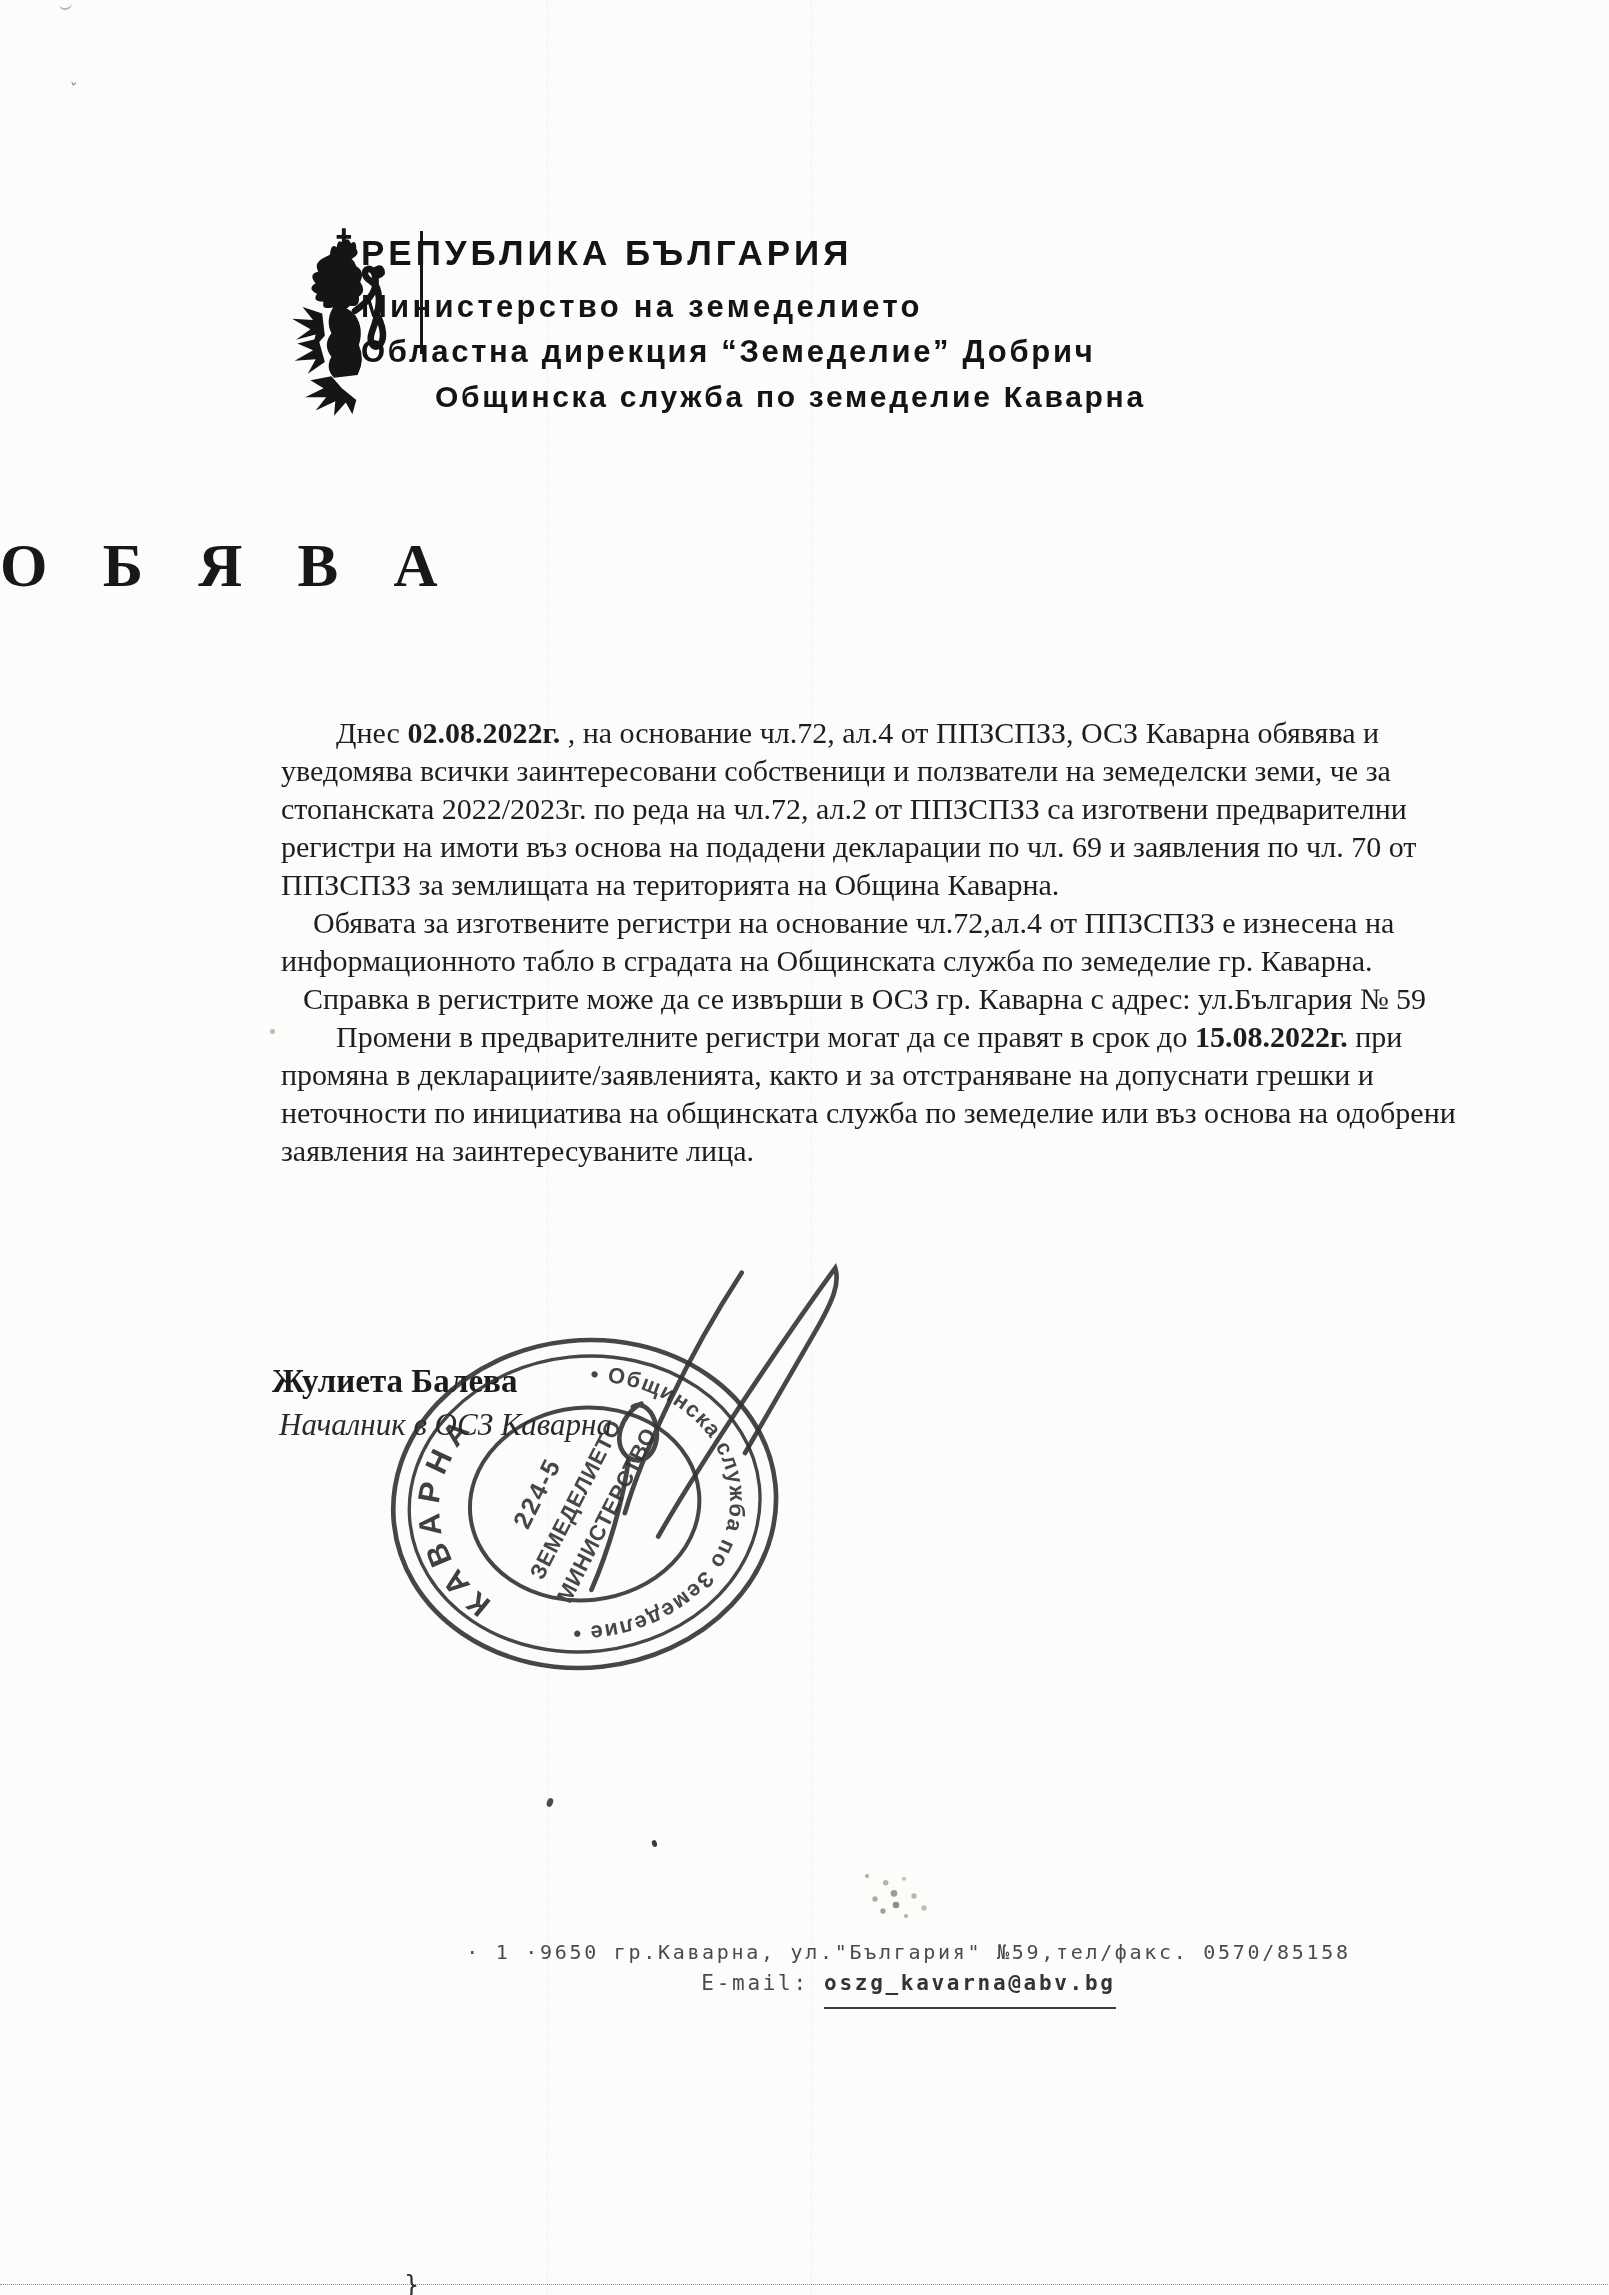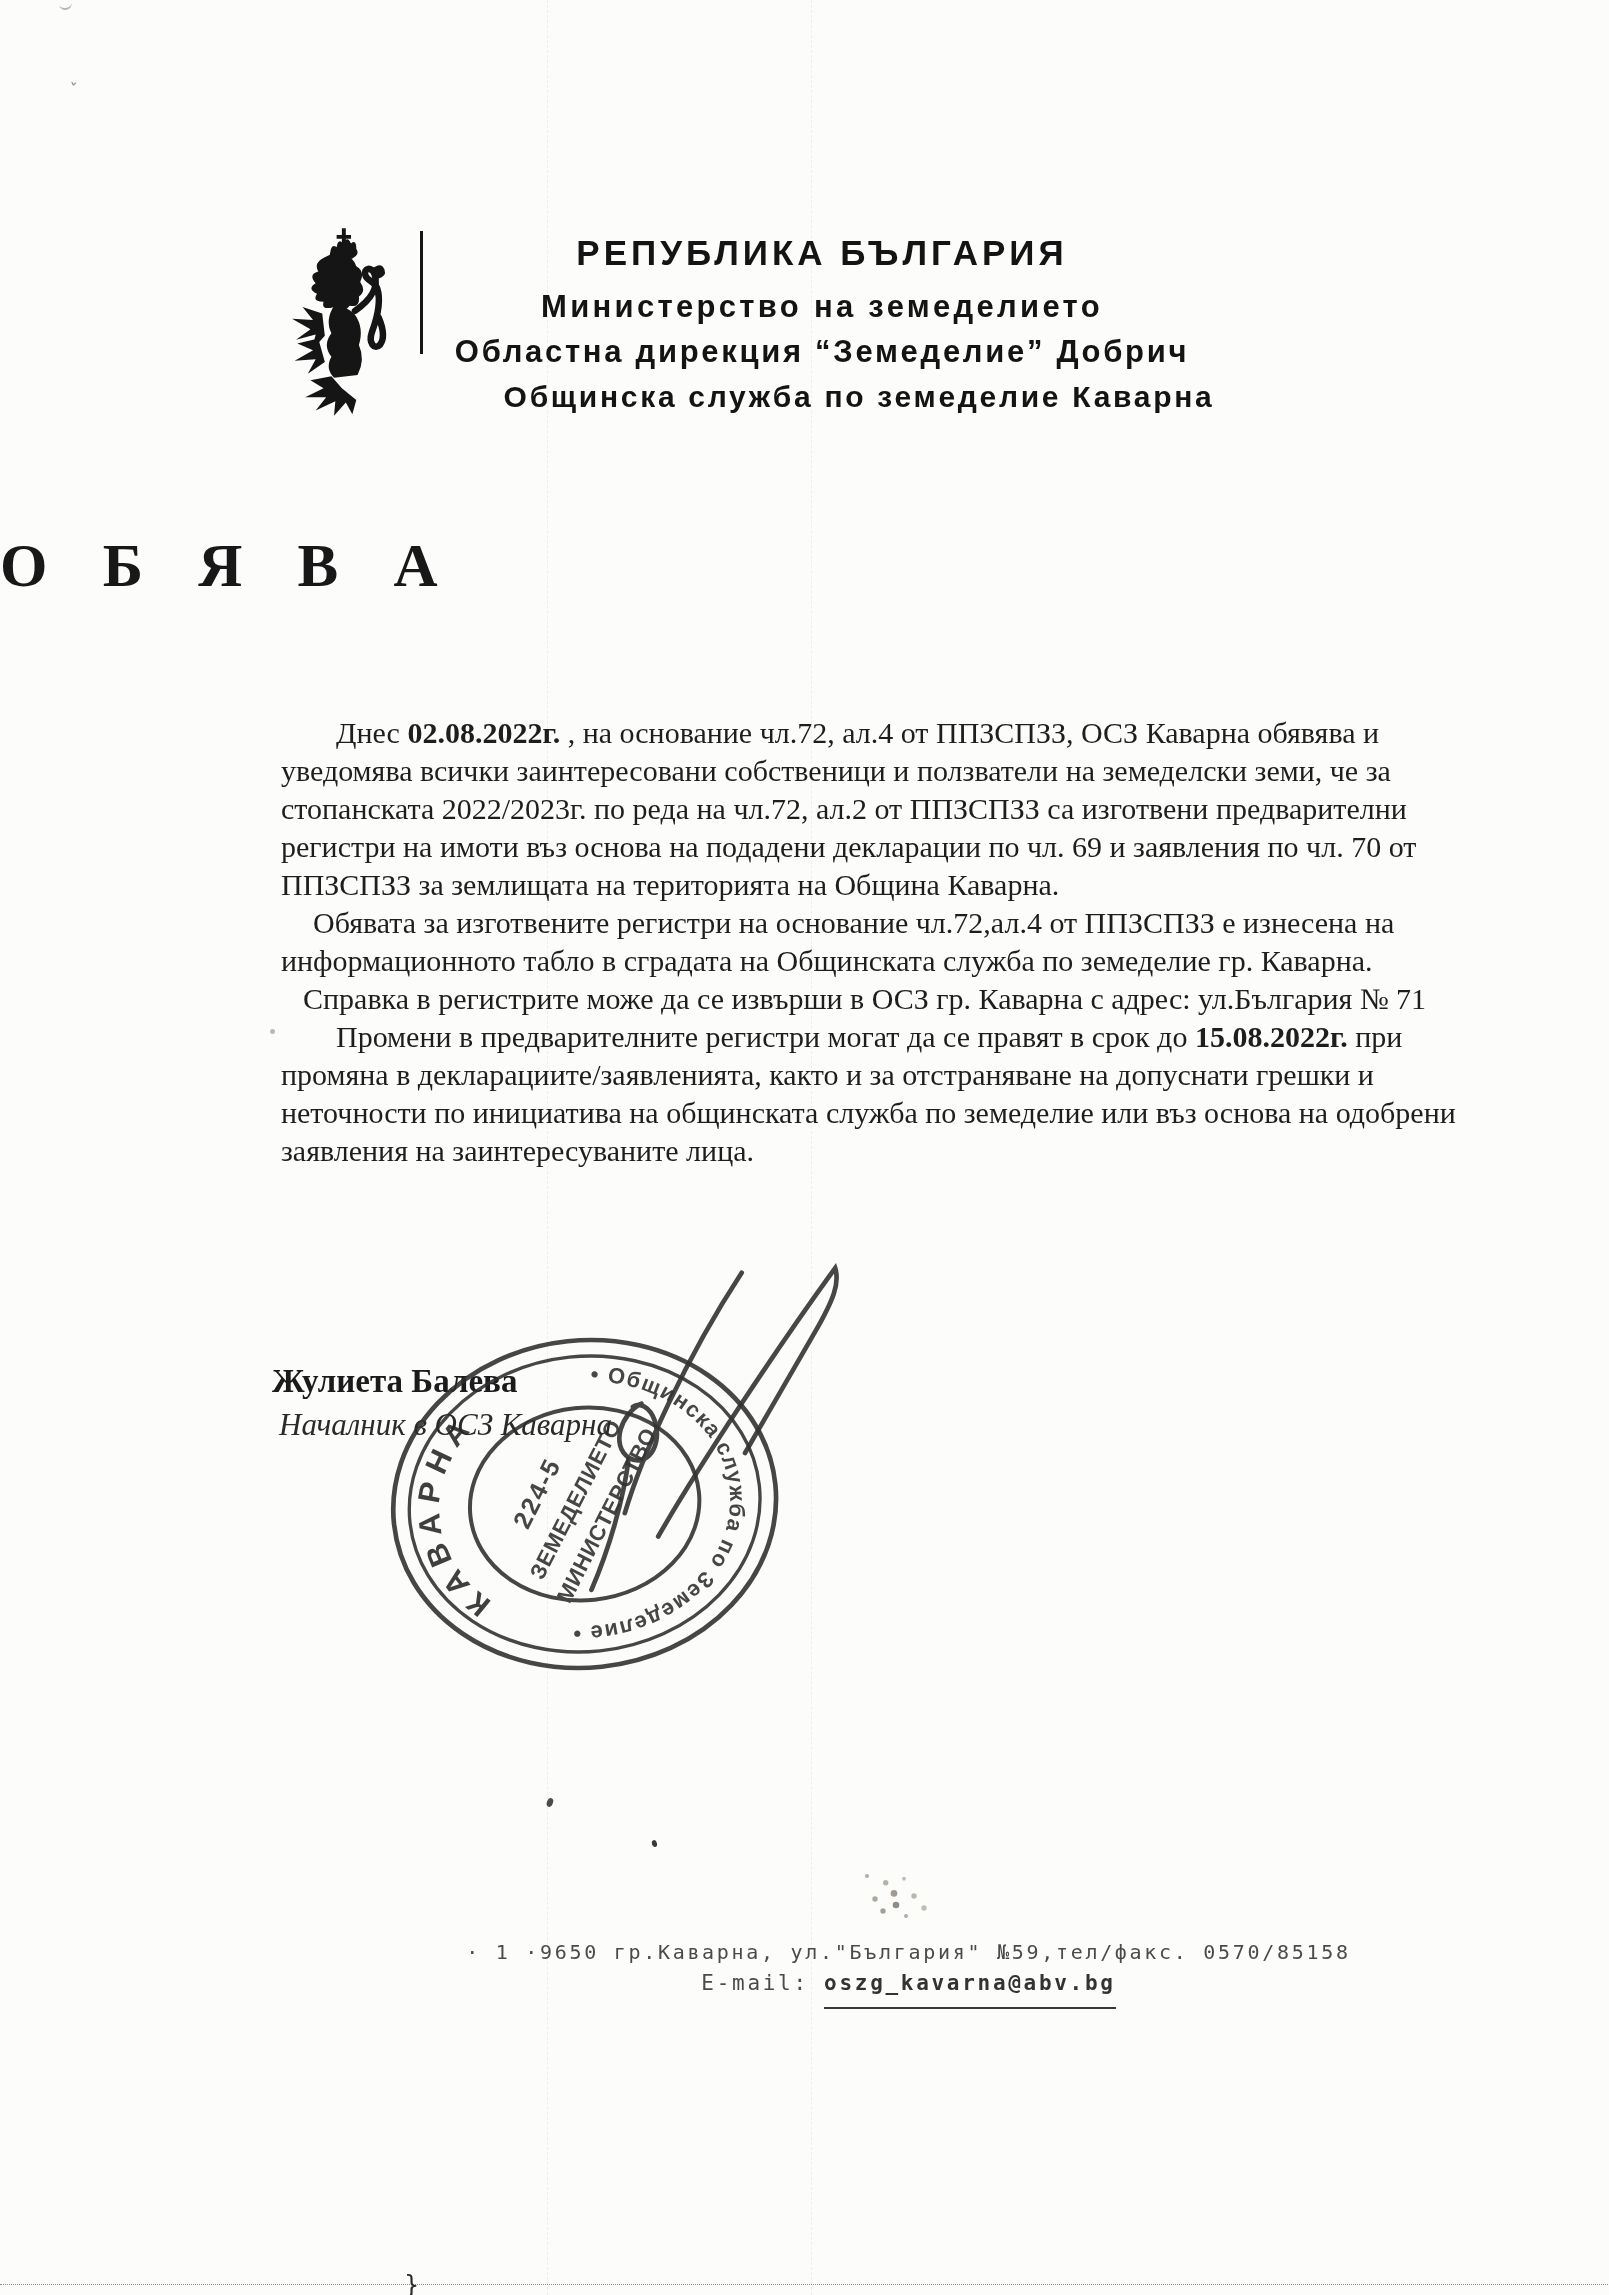--- a/index.html
+++ b/index.html
@@ -8,21 +8,21 @@
     background:#fcfcfb;overflow:hidden;
     font-family:"Liberation Serif", serif;color:#1f1f1f;
   }
   
   .crease{position:absolute;top:0;height:100%;width:0;border-left:1.3px dashed rgba(0,0,0,0.055);}
   .crease.c1{left:547px;} .crease.c2{left:811px;}
 
   
   .emblem{position:absolute;left:279px;top:226px;width:131px;height:192px;}
   .hdr-divider{position:absolute;left:420px;top:231px;width:2.7px;height:123px;background:#161616;}
-  .hdr-lines{position:absolute;left:361px;top:235px;width:922px;text-align:center;
+  .hdr-lines{position:absolute;left:361px;top:235px;width:922px;
     font-family:"Liberation Sans", sans-serif;font-weight:bold;color:#141414;}
   .hdr-l1{font-size:35px;line-height:35px;letter-spacing:4px;}
   .hdr-l2{font-size:31px;line-height:31px;letter-spacing:3.3px;margin-top:21.4px;}
   .hdr-l3{font-size:31px;line-height:31px;letter-spacing:2.7px;margin-top:14px;}
   .hdr-l4{font-size:30px;line-height:30px;letter-spacing:2.7px;margin-top:14.7px;padding-left:74px;}
 
   
   .doc-title{position:absolute;left:0;top:531px;width:1610px;text-align:left;
     font-size:61px;font-weight:bold;letter-spacing:20px;color:#181818;}
 
@@ -102,21 +102,21 @@
     <div class="hdr-l2">Министерство на земеделието</div>
     <div class="hdr-l3">Областна дирекция “Земеделие” Добрич</div>
     <div class="hdr-l4">Общинска служба по земеделие Каварна</div>
   </div>
 
   <div class="doc-title">О Б Я В А</div>
 
   <div class="body-text">
       <p><span>Днес </span><span class="b">02.08.2022г.</span><span> , на основание чл.72, ал.4 от ППЗСПЗЗ, ОСЗ Каварна обявява и уведомява всички заинтересовани собственици и ползватели на земеделски земи, че за стопанската 2022/2023г. по реда на чл.72, ал.2 от ППЗСПЗЗ са изготвени предварителни регистри на имоти въз основа на подадени декларации по чл. 69 и заявления по чл. 70 от ППЗСПЗЗ за землищата на територията на Община Каварна.</span></p>
       <p><span>Обявата за изготвените регистри на основание чл.72,ал.4 от ППЗСПЗЗ е изнесена на информационното табло в сградата на Общинската служба по земеделие гр. Каварна.</span></p>
-      <p><span>Справка в регистрите може да се извърши в ОСЗ  гр. Каварна с адрес: ул.България № 71</span></p>
+      <p><span>Справка в регистрите може да се извърши в ОСЗ  гр. Каварна с адрес: ул.България № 59</span></p>
       <p><span>Промени в предварителните регистри могат да се правят в срок до </span><span class="b">15.08.2022г.</span><span> при промяна в декларациите/заявленията, както и за отстраняване на допуснати грешки и неточности по инициатива на общинската служба по земеделие или въз основа на одобрени заявления на заинтересуваните лица.</span></p>
     </div>
 
   <div class="sig-name">Жулиета Балева</div>
   <div class="sig-role">Началник в ОСЗ Каварна</div>
 
   <svg class="stamp-svg" viewBox="0 0 610 530" xmlns="http://www.w3.org/2000/svg">
     <g transform="rotate(-6 300 265)">
       <ellipse cx="300" cy="265" rx="287" ry="245" fill="none" stroke="#2d2d2d" stroke-width="7"></ellipse>
       <ellipse cx="300" cy="265" rx="263" ry="221" fill="none" stroke="#2d2d2d" stroke-width="5"></ellipse>

